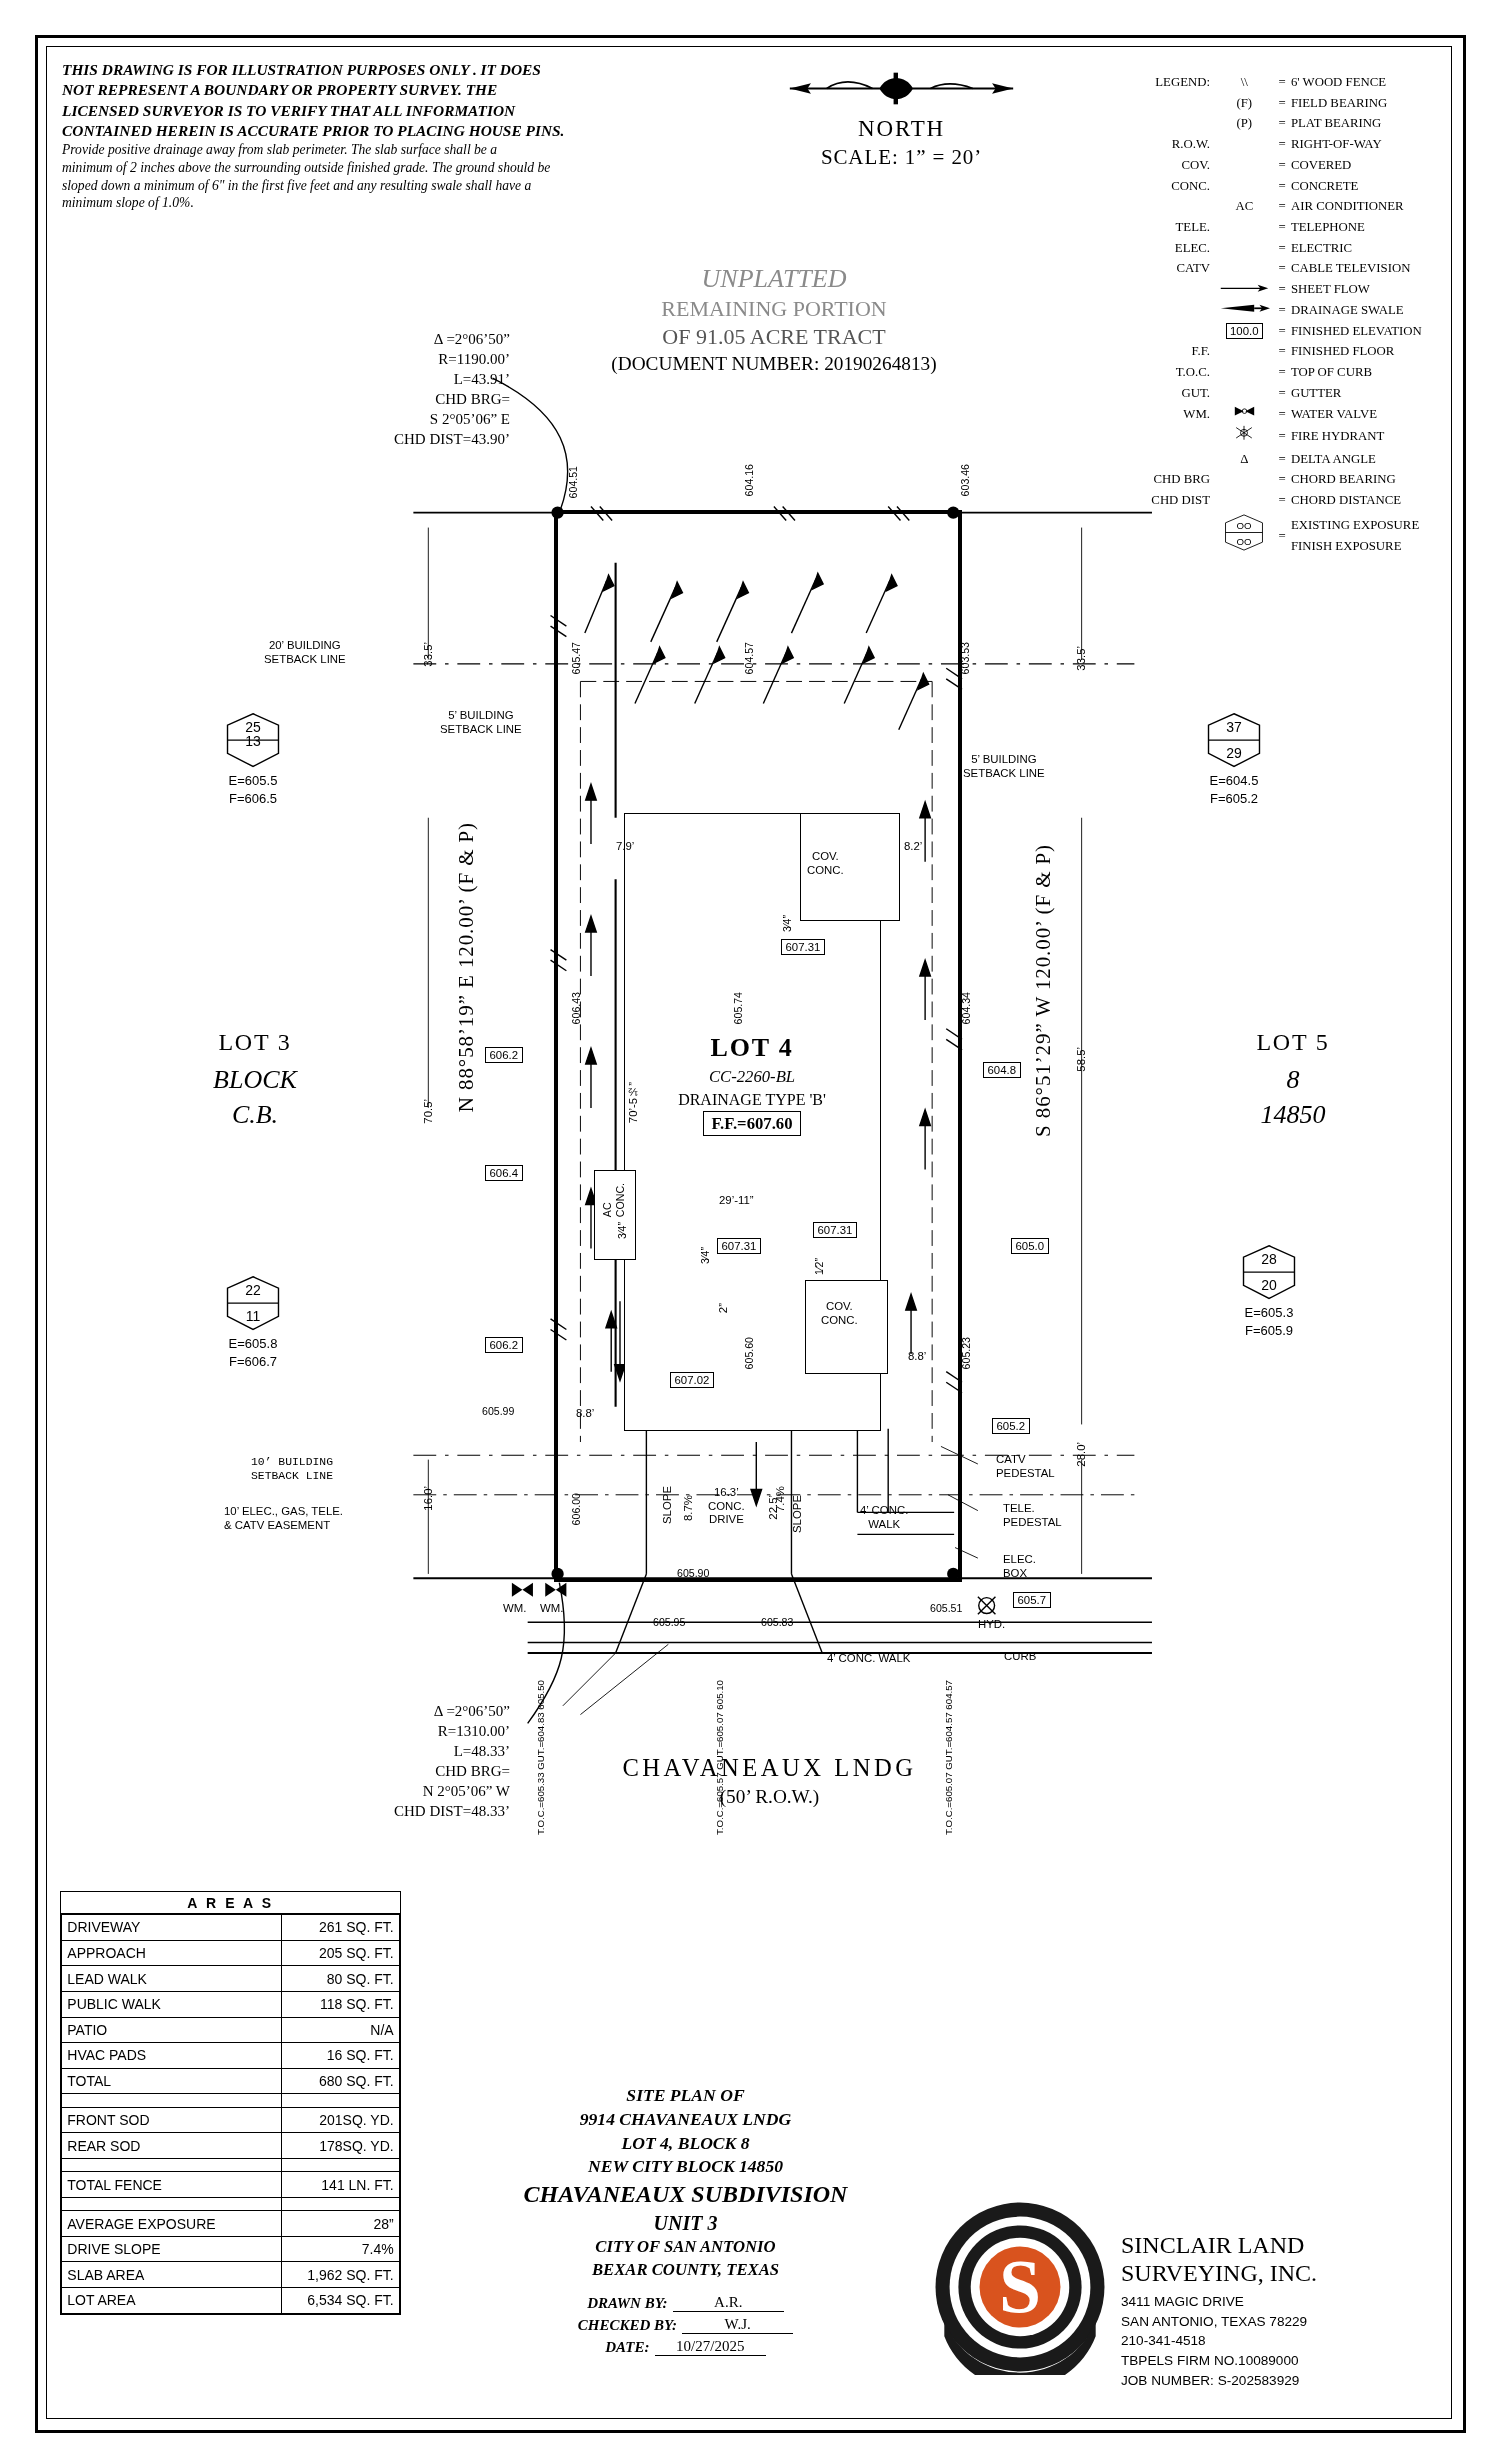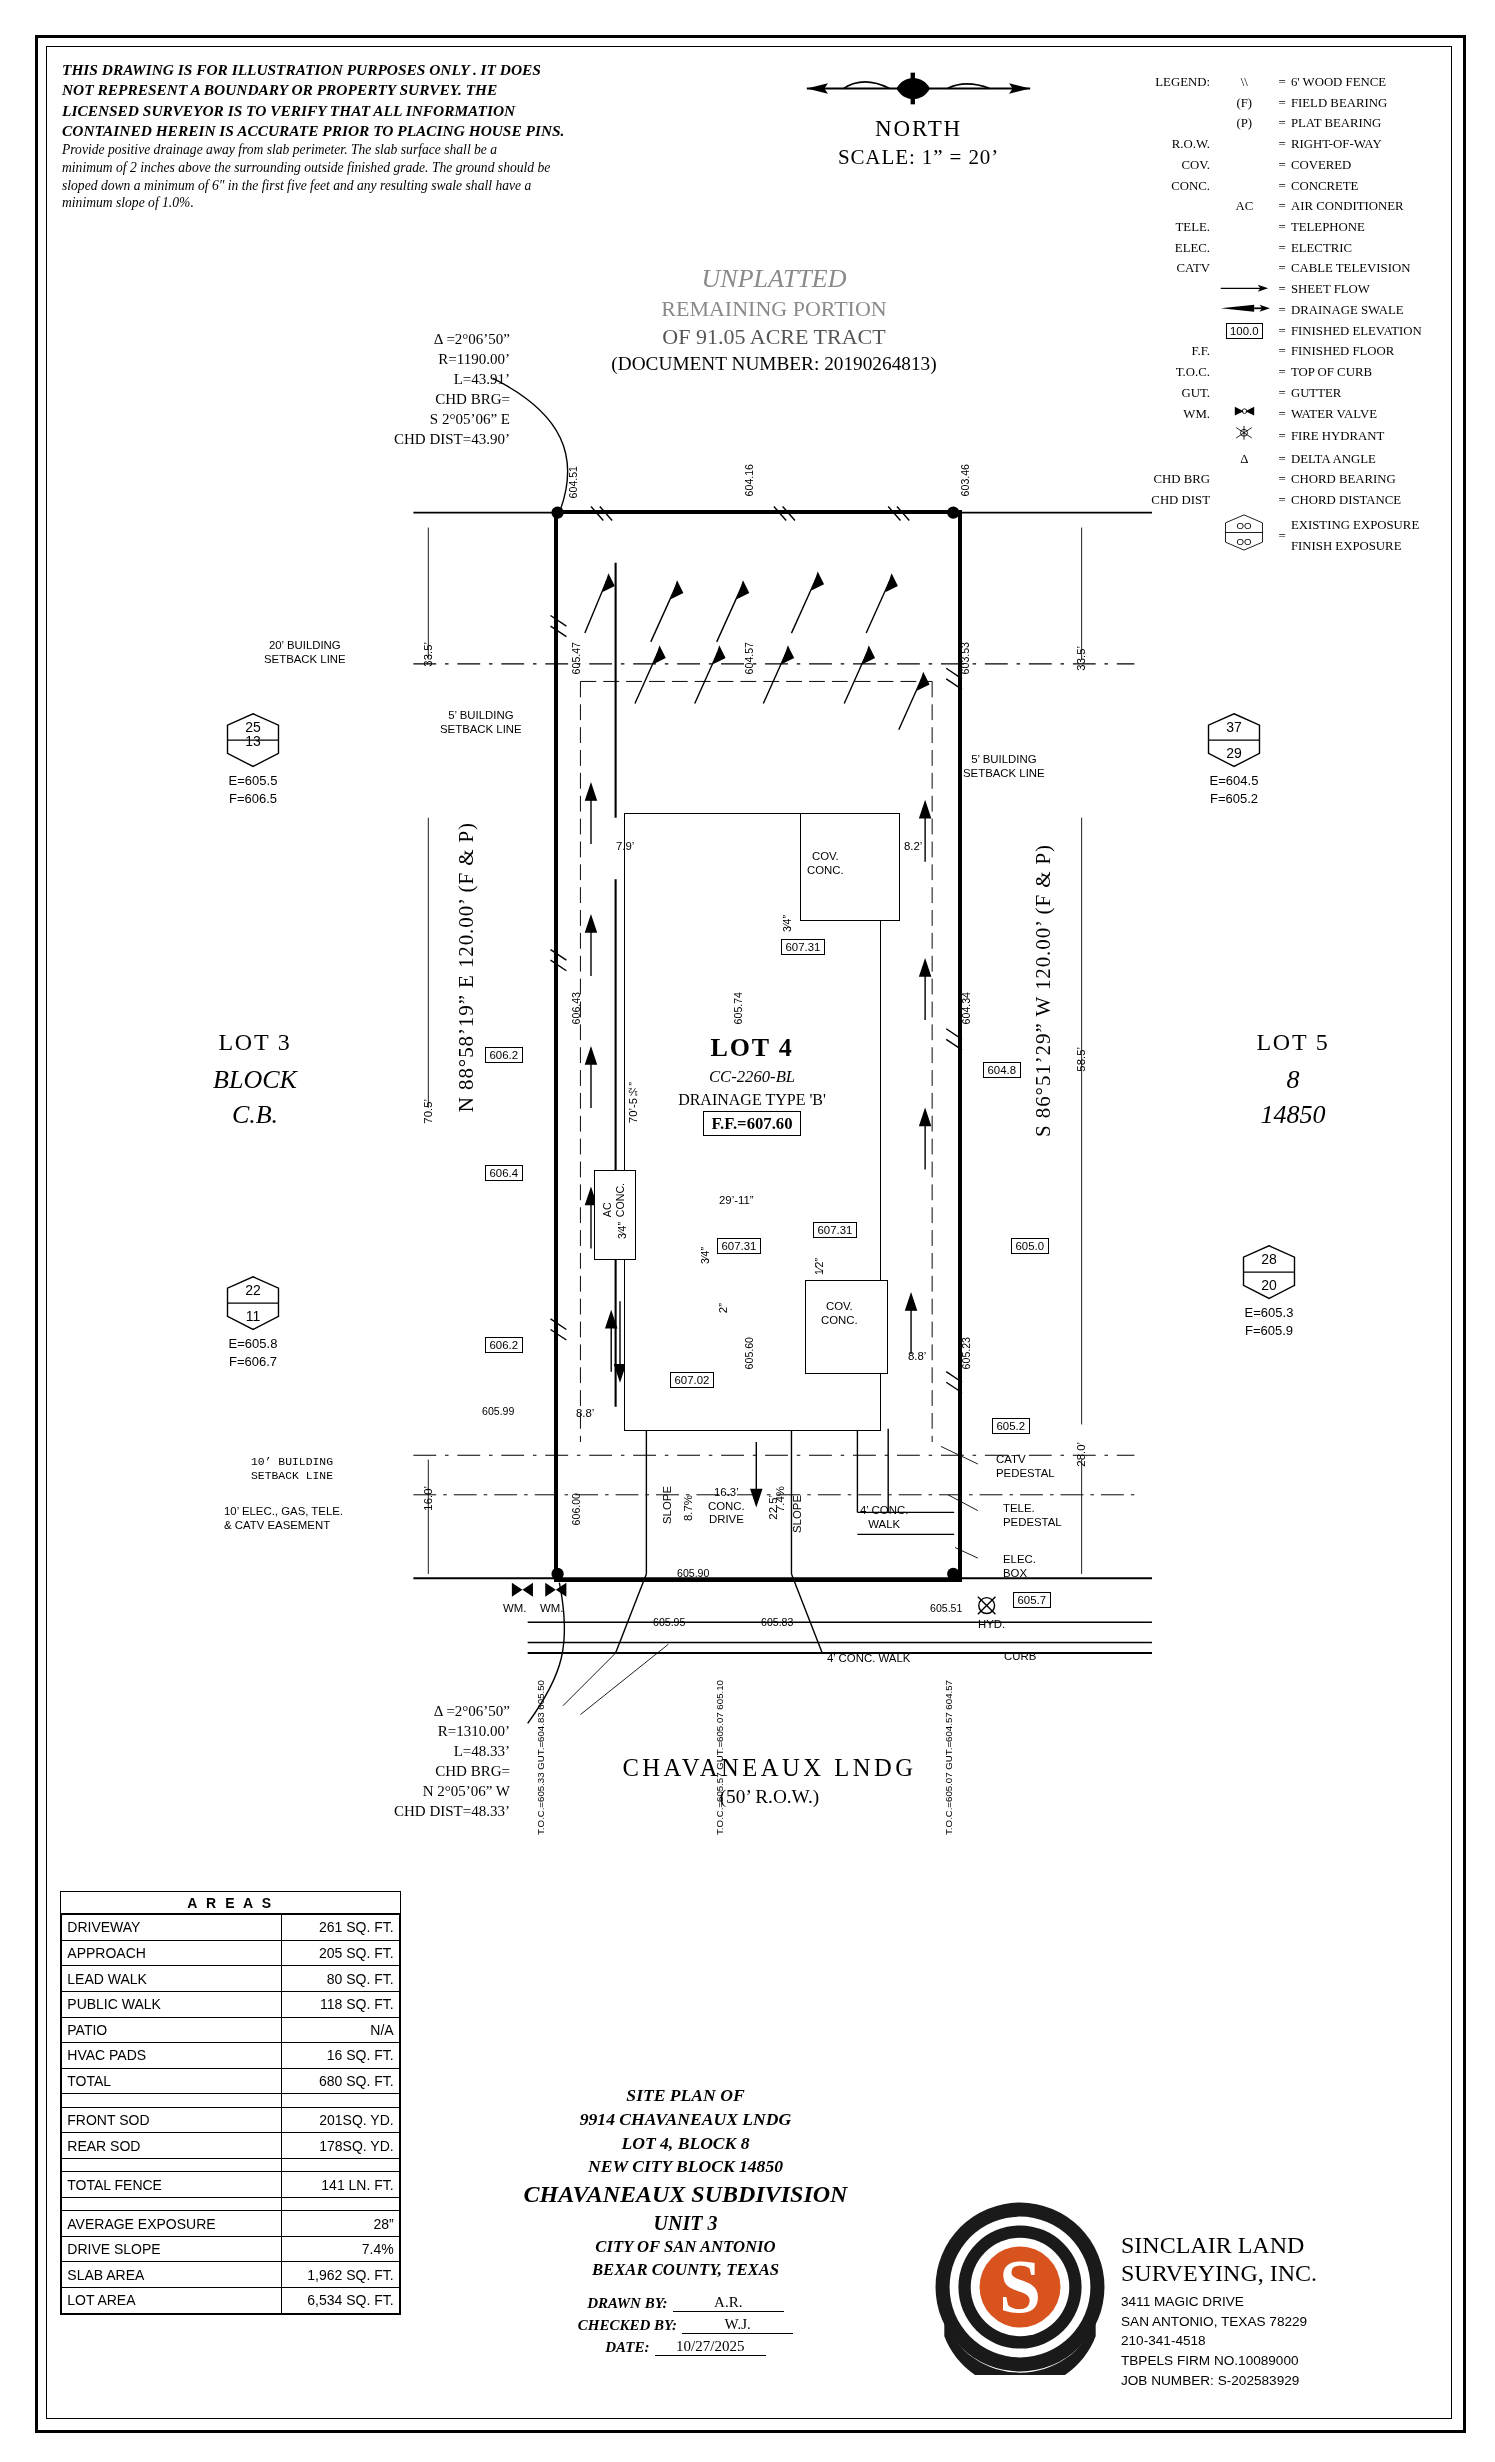--- a/index.html
+++ b/index.html
@@ -8,21 +8,21 @@
   .border-outer{position:absolute;left:35px;top:35px;width:1425px;height:2392px;border:3.5px solid #000;}
   .border-inner{position:absolute;left:46px;top:46px;width:1404px;height:2371px;border:0.9px solid #000;}
 
   .abs{position:absolute;}
 
   
   #notes{left:62px;top:60px;width:580px;font-style:italic;font-weight:bold;font-size:15.4px;line-height:1.32;}
   #notes .small{font-weight:normal;font-size:13.6px;line-height:1.3;}
 
   
-  #northblock{left:791px;top:69px;width:255px;text-align:center;}
+  #northblock{left:774px;top:69px;width:255px;text-align:center;}
   #northblock .lbl{font-size:23px;letter-spacing:1.8px;margin-top:3.5px;}
   #northblock .scale{font-size:21px;letter-spacing:0.9px;margin-top:3.5px;}
 
   
   #legend{left:1104px;top:72px;width:334px;font-size:12.8px;line-height:1.62;}
   #legend .row{display:flex;align-items:center;}
   #legend .l{width:106px;text-align:right;padding-right:5.3px;white-space:nowrap;}
   #legend .m{width:17.6px;text-align:center;}
   #legend .r{flex:1;white-space:nowrap;}
   #legend .sym{width:58px;text-align:center;}

